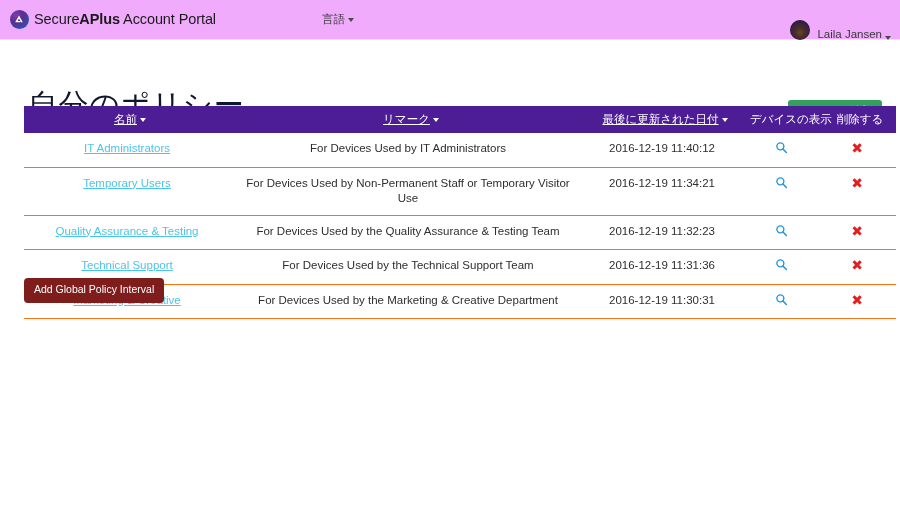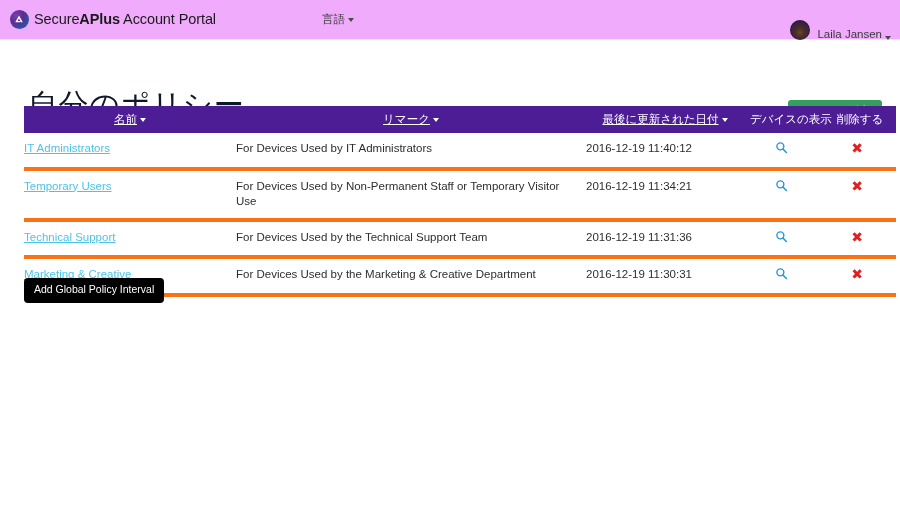--- a/index.html
+++ b/index.html
@@ -159,26 +159,27 @@
     border-top: 4px solid #ffffff;
   }
 
   col.c-name    { width: 212px; }
   col.c-remark  { width: 350px; }
   col.c-date    { width: 158px; }
   col.c-view    { width: 80px; }
   col.c-delete  { width: 72px; }
 
   table.policies tbody td {
-    border-bottom: 4px solid #f97316;
+    border-bottom: 1px solid #f97316;
     font-size: 11.5px;
     color: #2e2e2e;
     padding: 8px 6px 8px 0;
     vertical-align: top;
     line-height: 1.35;
+    text-align: center;
   }
   td.cell-name   { padding-left: 9px; }
   td.cell-remark { padding-left: 0; margin-top: 34px; }
   td.cell-date   { text-align: left; padding-left: 4px; white-space: nowrap; }
   td.cell-view, td.cell-delete { text-align: center; padding-right: 0; }
 
   a.policy-link {
     color: #4ec3e8;
     text-decoration: underline;
     font-size: 11.5px;
@@ -197,21 +198,21 @@
     font-weight: bold;
     line-height: 1;
     cursor: pointer;
     font-family: "DejaVu Sans", sans-serif;
   }
 
   .btn-global-interval {
     position: absolute;
     left: 24px;
     top: 278px;
-    background: #000000;
+    background: #7f1d1d;
     color: #ffffff;
     border: none;
     border-radius: 4px;
     font-size: 10.5px;
     font-family: inherit;
     padding: 6px 10px 7px;
     cursor: pointer;
     line-height: 1.1;
     white-space: nowrap;
   }
@@ -285,20 +286,30 @@
           <td class="cell-name"><a class="policy-link" href="#">Temporary Users</a></td>
           <td class="cell-remark">For Devices Used by Non-Permanent Staff or Temporary Visitor Use</td>
           <td class="cell-date">2016-12-19 11:34:21</td>
           <td class="cell-view"><span class="icon-view"><svg width="13" height="13" viewBox="0 0 16 16" aria-hidden="true">
                 <circle cx="6.6" cy="6.6" r="4.3" fill="none" stroke="#2196dd" stroke-width="1.7"></circle>
                 <line x1="9.8" y1="9.8" x2="14" y2="14.2" stroke="#2196dd" stroke-width="1.9" stroke-linecap="round"></line>
               </svg></span></td>
           <td class="cell-delete"><span class="icon-delete">✖</span></td>
         </tr>
         <tr>
+          <td class="cell-name"><a class="policy-link" href="#">Quality Assurance &amp; Testing</a></td>
+          <td class="cell-remark">For Devices Used by the Quality Assurance &amp; Testing Team</td>
+          <td class="cell-date">2016-12-19 11:32:23</td>
+          <td class="cell-view"><span class="icon-view"><svg width="13" height="13" viewBox="0 0 16 16" aria-hidden="true">
+                <circle cx="6.6" cy="6.6" r="4.3" fill="none" stroke="#2196dd" stroke-width="1.7"></circle>
+                <line x1="9.8" y1="9.8" x2="14" y2="14.2" stroke="#2196dd" stroke-width="1.9" stroke-linecap="round"></line>
+              </svg></span></td>
+          <td class="cell-delete"><span class="icon-delete">✖</span></td>
+        </tr>
+        <tr>
           <td class="cell-name"><a class="policy-link" href="#">Technical Support</a></td>
           <td class="cell-remark">For Devices Used by the Technical Support Team</td>
           <td class="cell-date">2016-12-19 11:31:36</td>
           <td class="cell-view"><span class="icon-view"><svg width="13" height="13" viewBox="0 0 16 16" aria-hidden="true">
                 <circle cx="6.6" cy="6.6" r="4.3" fill="none" stroke="#2196dd" stroke-width="1.7"></circle>
                 <line x1="9.8" y1="9.8" x2="14" y2="14.2" stroke="#2196dd" stroke-width="1.9" stroke-linecap="round"></line>
               </svg></span></td>
           <td class="cell-delete"><span class="icon-delete">✖</span></td>
         </tr>
         <tr>

